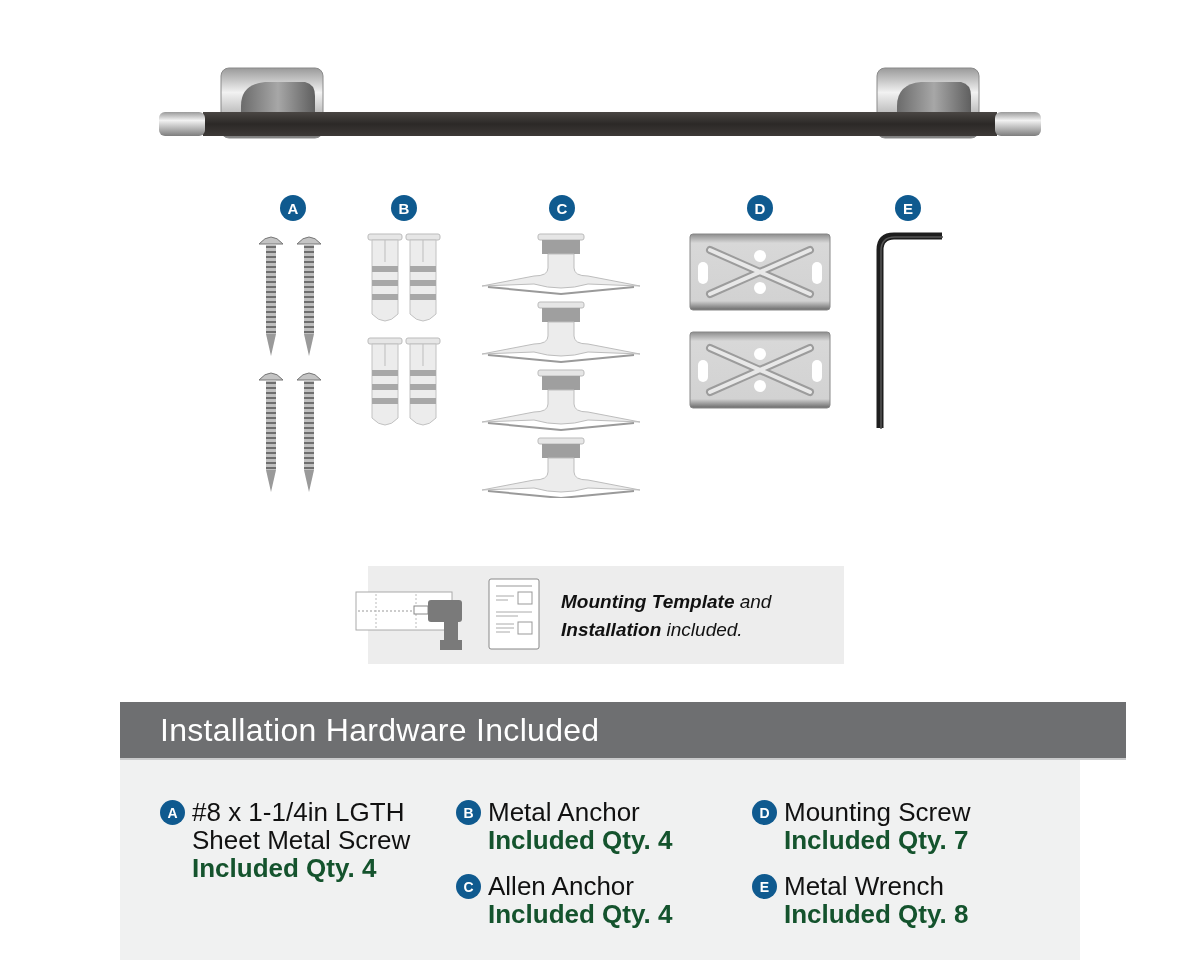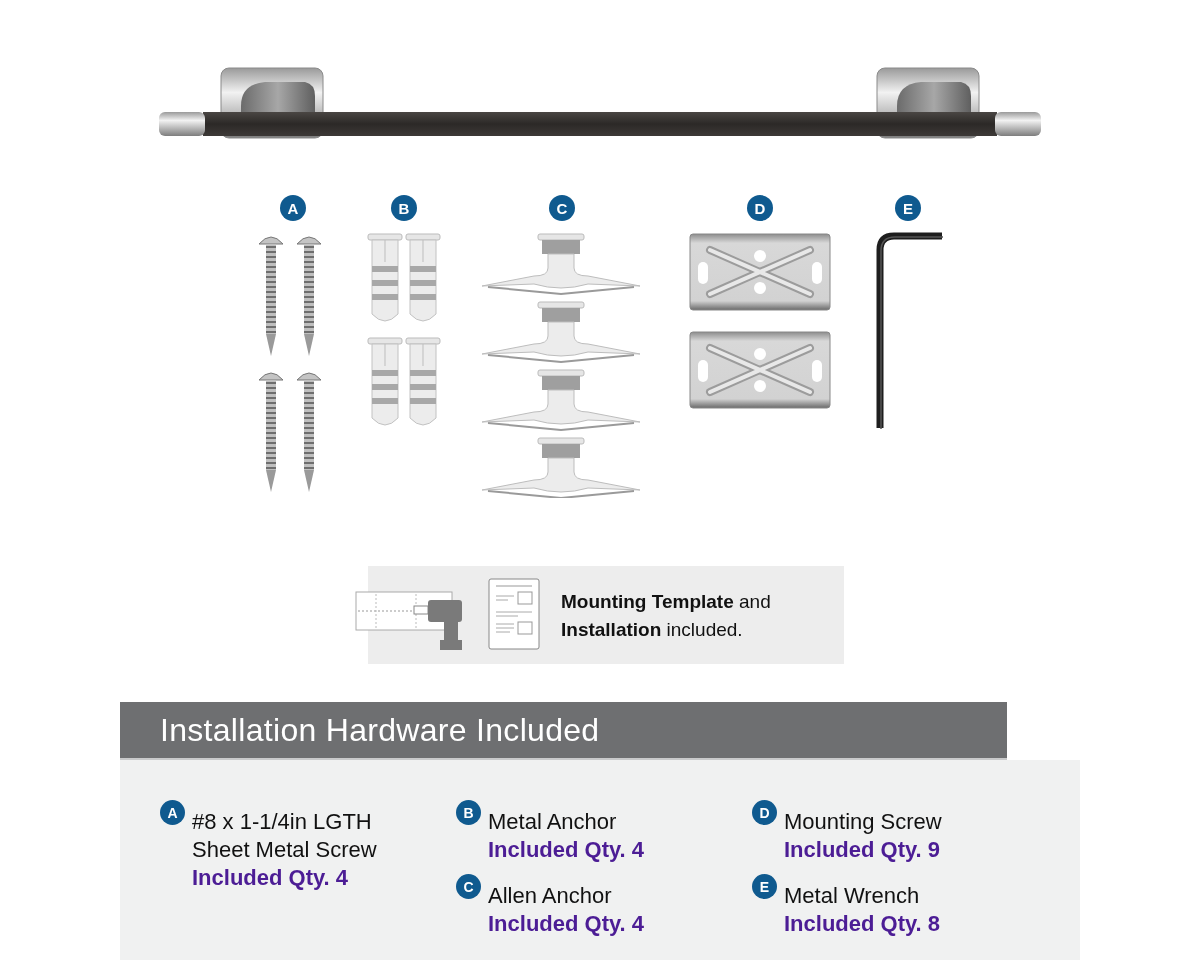--- a/index.html
+++ b/index.html
@@ -16,43 +16,43 @@
     position: absolute; width: 26px; height: 26px; border-radius: 50%;
     background: #0f5a8f; color: #fff; font-weight: bold; font-size: 15px;
     display: flex; align-items: center; justify-content: center;
     font-family: "Liberation Sans", sans-serif;
   }
 
   .part-art { position: absolute; }
 
   
   .template-box {
-    left: 368px; top: 566px; width: 476px; height: 98px; background: #ededed;
+    left: 368px; top: 566px; width: 476px; height: 98px; background: #ededed; font-style: italic;
   }
   .template-text {
     position: absolute; left: 193px; top: 22px; font-size: 19px; line-height: 28px; color: #111;
   }
   .template-text b { font-weight: bold; }
 
   
   .hw-header {
-    left: 120px; top: 702px; width: 887px; height: 58px; background: #6e6f71;
+    left: 120px; top: 702px; width: 1006px; height: 58px; background: #6e6f71;
     border-bottom: 2px solid #c9cacb;
     padding-left: 36px;
   }
   .hw-title {
     position: absolute; left: 40px; top: 10px; color: #fff; font-size: 32px; letter-spacing: 0.3px;
   }
   .hw-body {
     left: 120px; top: 760px; width: 960px; height: 200px; background: #f0f1f1;
   }
   .hw-item { position: absolute; }
   .hw-item .badge { left: 0; top: 2px; width: 25px; height: 25px; font-size: 14px; }
-  .hw-item .name { position: absolute; left: 32px; top: 10px; font-size: 22px; line-height: 28px; color: #111; white-space: nowrap; }
-  .hw-item .qty { color: #4c1d95; font-weight: bold; }
+  .hw-item .name { position: absolute; left: 32px; top: 0; font-size: 26px; line-height: 28px; color: #111; white-space: nowrap; }
+  .hw-item .qty { color: #14532d; font-weight: bold; }
 </style>
 </head>
 <body>
 
 <div class="abs towel-bar">
   <svg width="890" height="76" viewBox="0 0 890 76">
     <defs>
       <linearGradient id="chr" x1="0" y1="0" x2="0" y2="1">
         <stop offset="0" stop-color="#9a9a9a"></stop>
           <stop offset="0.35" stop-color="#f2f2f2"></stop>
@@ -225,21 +225,21 @@
     <div class="name">
       <div>Allen Anchor</div>
       <div class="qty">Included Qty. 4</div>
     </div>
   </div>
 
   <div class="hw-item" style="left:632px;top:38px;">
     <div class="badge">D</div>
     <div class="name">
       <div>Mounting Screw</div>
-      <div class="qty">Included Qty. 9</div>
+      <div class="qty">Included Qty. 7</div>
     </div>
   </div>
 
   <div class="hw-item" style="left:632px;top:112px;">
     <div class="badge">E</div>
     <div class="name">
       <div>Metal Wrench</div>
       <div class="qty">Included Qty. 8</div>
     </div>
   </div>

